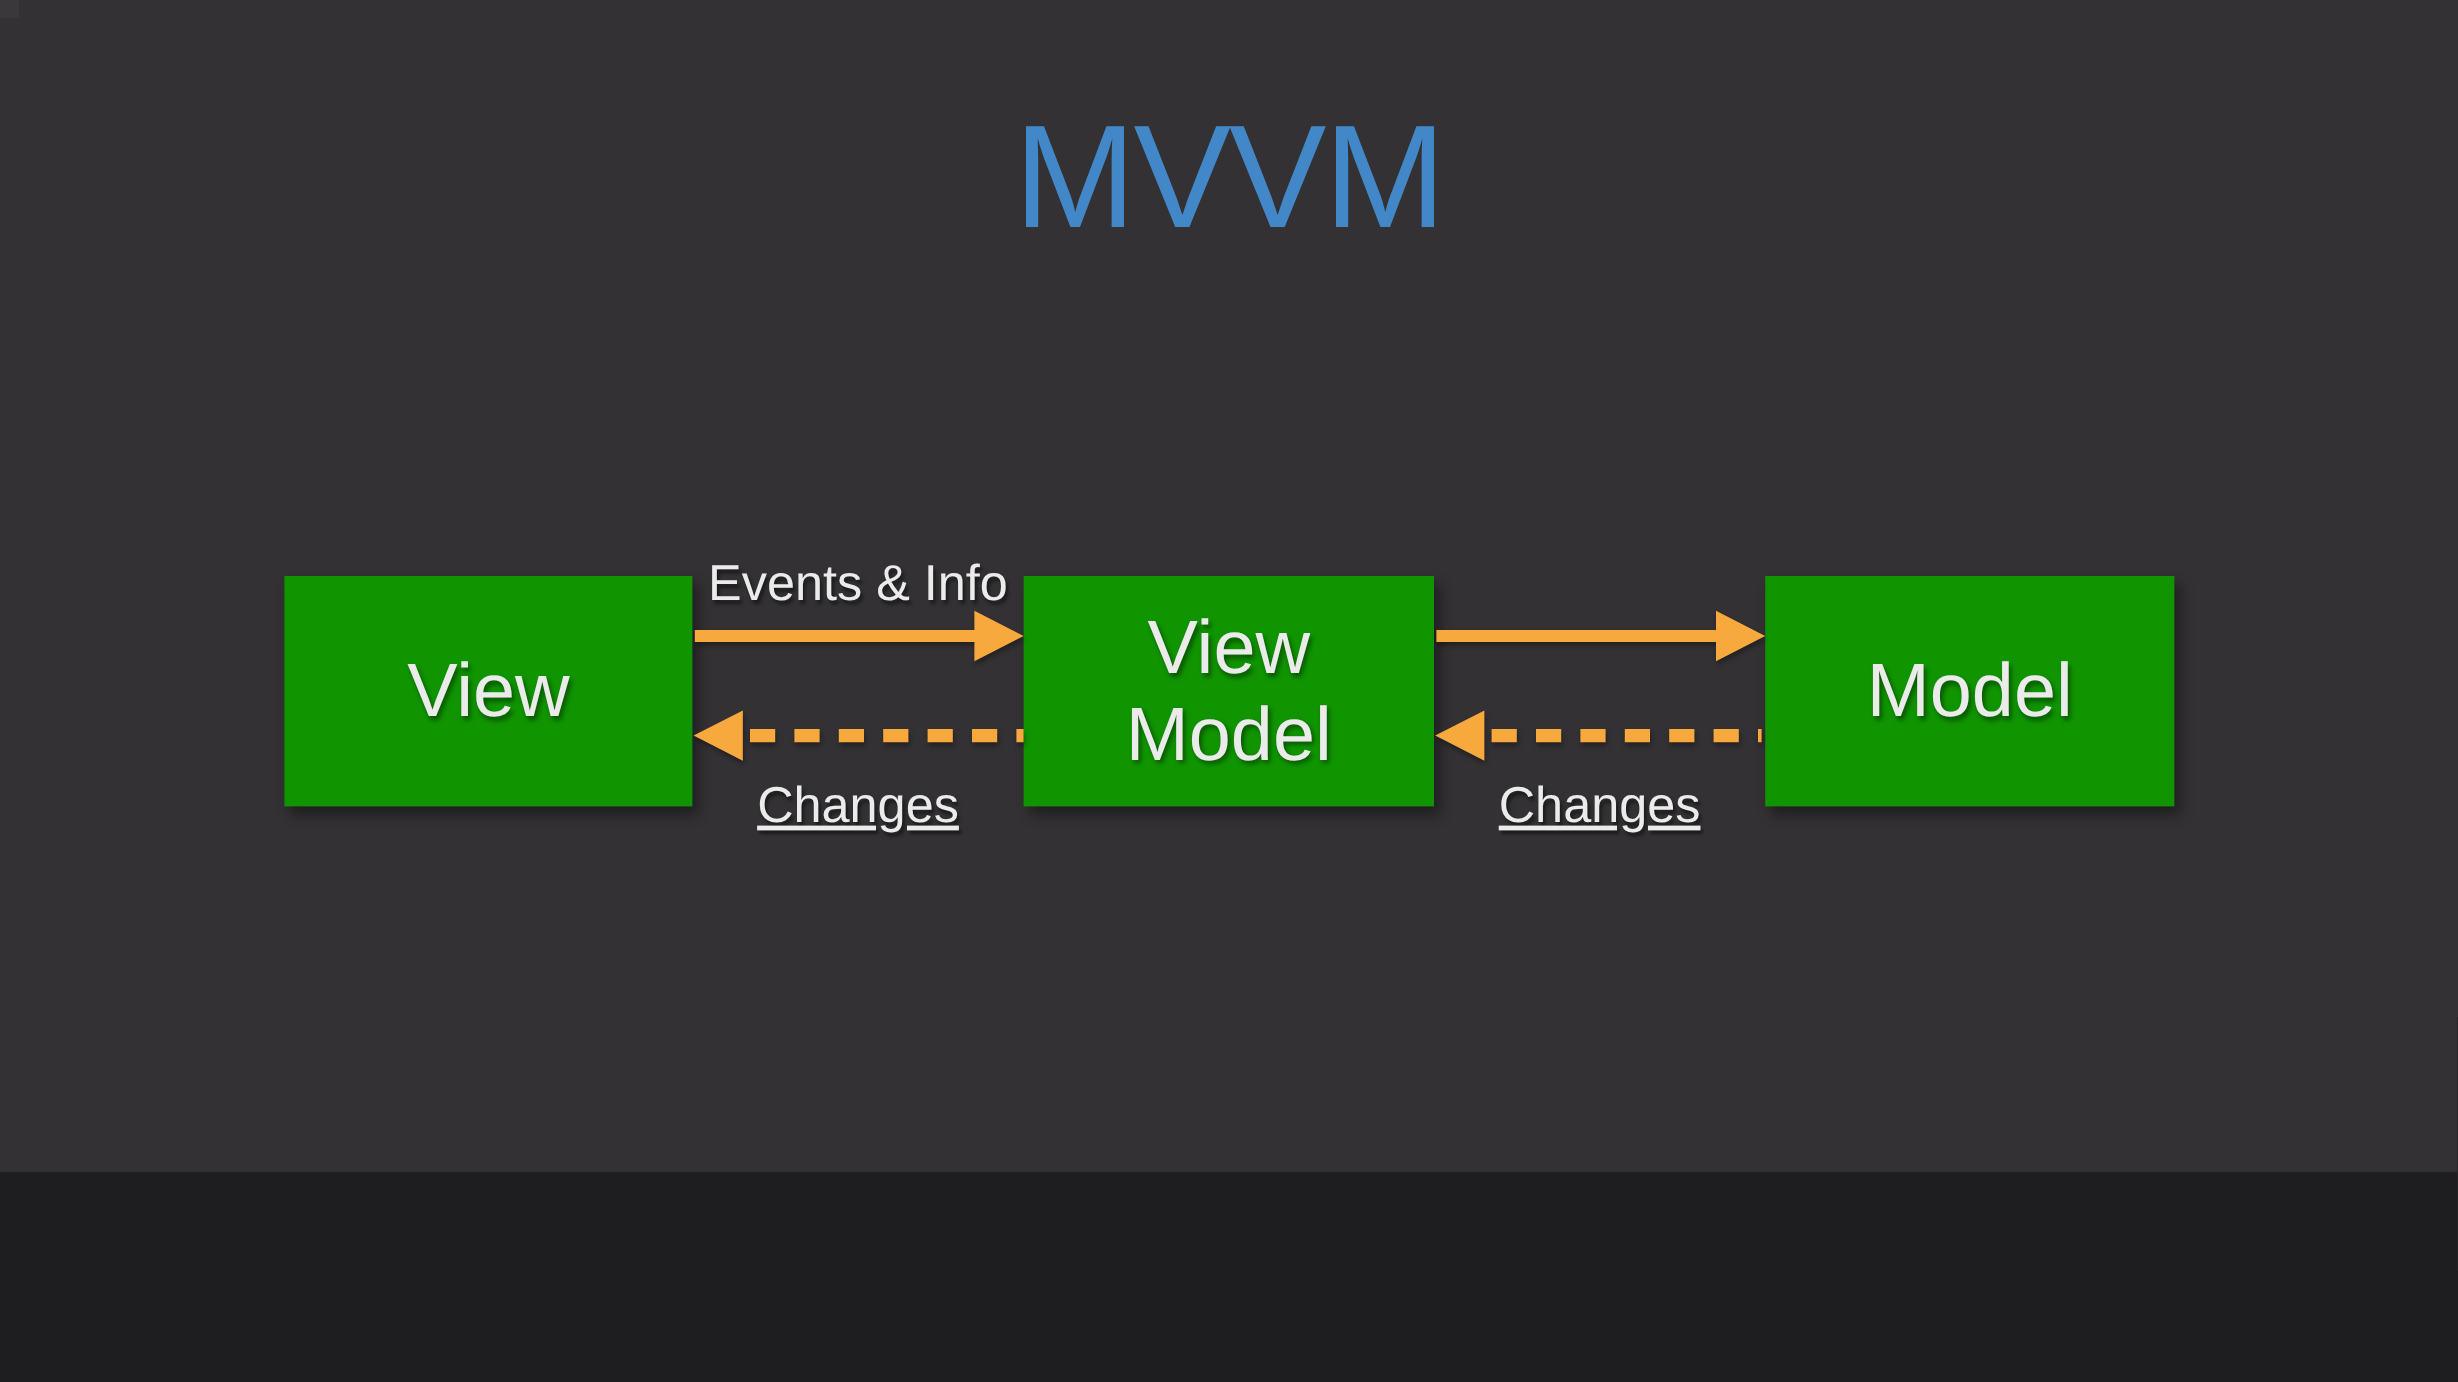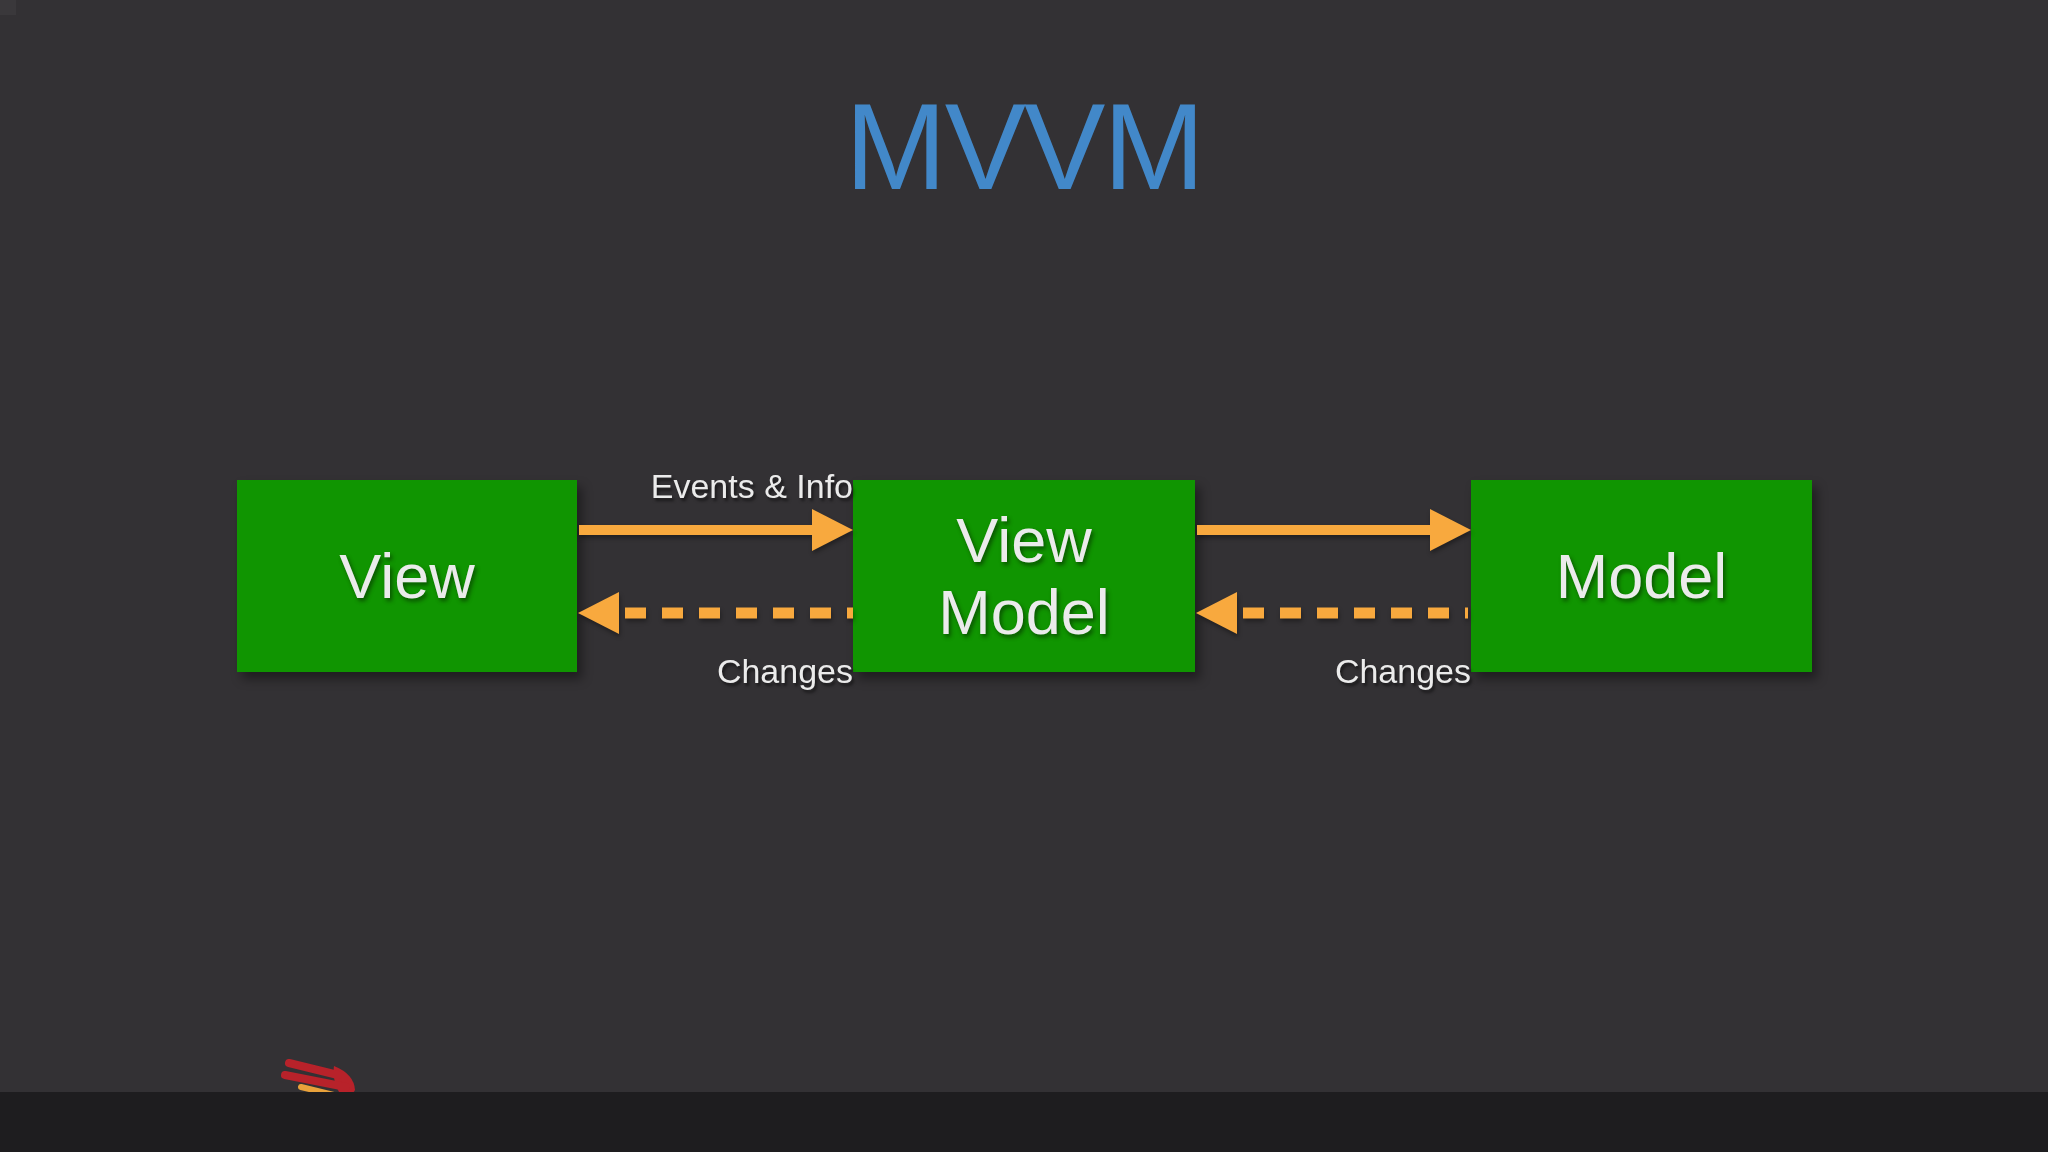--- a/index.html
+++ b/index.html
@@ -3,21 +3,21 @@
 <meta charset="utf-8">
 <style>
   html, body {
     margin: 0;
     padding: 0;
     background: #1e1d1f;
   }
   .slide {
     position: relative;
     width: 2048px;
-    height: 1092px;
+    height: 977px;
     background: var(--background, #333134);
     overflow: hidden;
     font-family: "Liberation Sans", "DejaVu Sans", sans-serif;
   }
   .corner-artifact {
     position: absolute;
     left: 0; top: 0;
     width: 16px; height: 15px;
     background: rgba(255,255,255,0.035);
   }
@@ -49,29 +49,29 @@
     text-shadow: 2px 3px 4px rgba(0,0,0,0.45);
   }
   .node-view       { left: 237px;  width: 340px; }
   .node-view-model { left: 853px;  width: 342px; }
   .node-model      { left: 1471px; width: 341px; }
   .node span { display: block; }
 
   .edge-label {
     position: absolute;
     width: 276px;
-    text-align: right;
-    font-size: 34px;
+    text-align: center;
+    font-size: 42px;
     line-height: 48px;
     color: var(--label-text, #EBEBEB);
     text-shadow: 2px 3px 3px rgba(0,0,0,0.5);
     white-space: nowrap;
   }
   .edge-label.top    { top: 462px; }
-  .edge-label.bottom { top: 647px; }
+  .edge-label.bottom { top: 647px; text-decoration: underline; }
   .edge-label.left-gap  { left: 577px; }
   .edge-label.right-gap { left: 1195px; }
 
   .arrow-layer {
     position: absolute;
     left: 0; top: 0;
     width: 2048px; height: 1152px;
     pointer-events: none;
   }
   .arrow-layer .solid-line {

